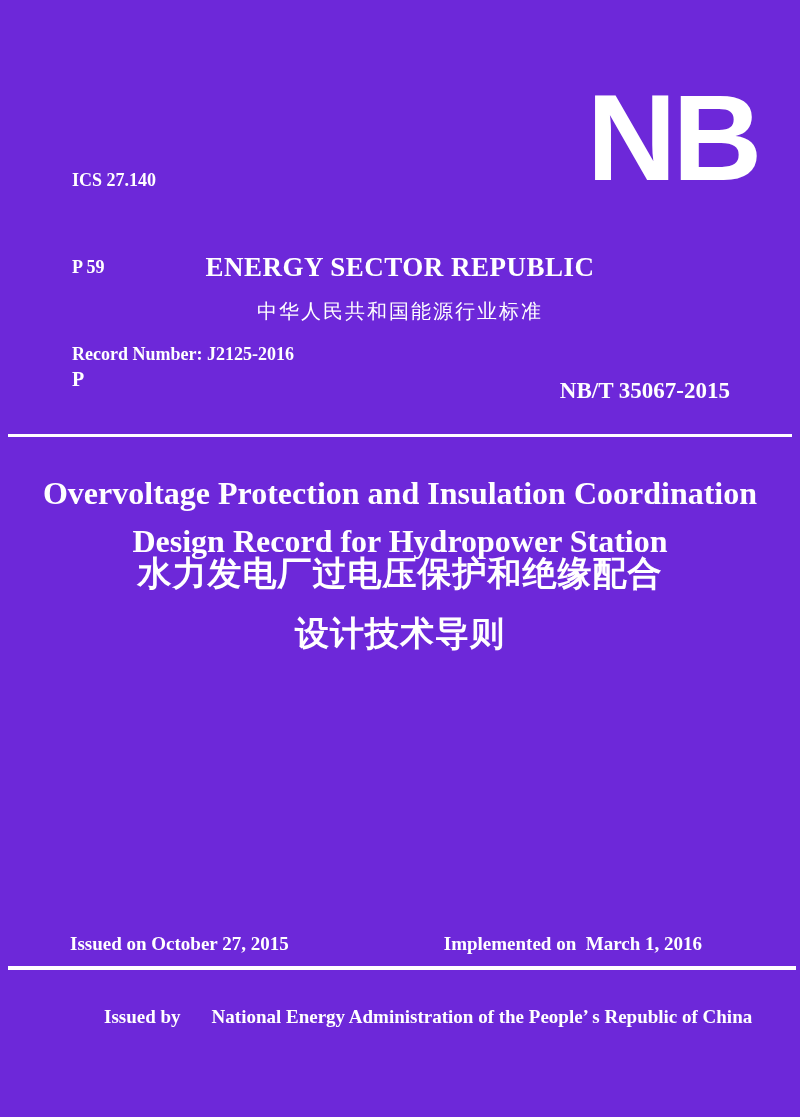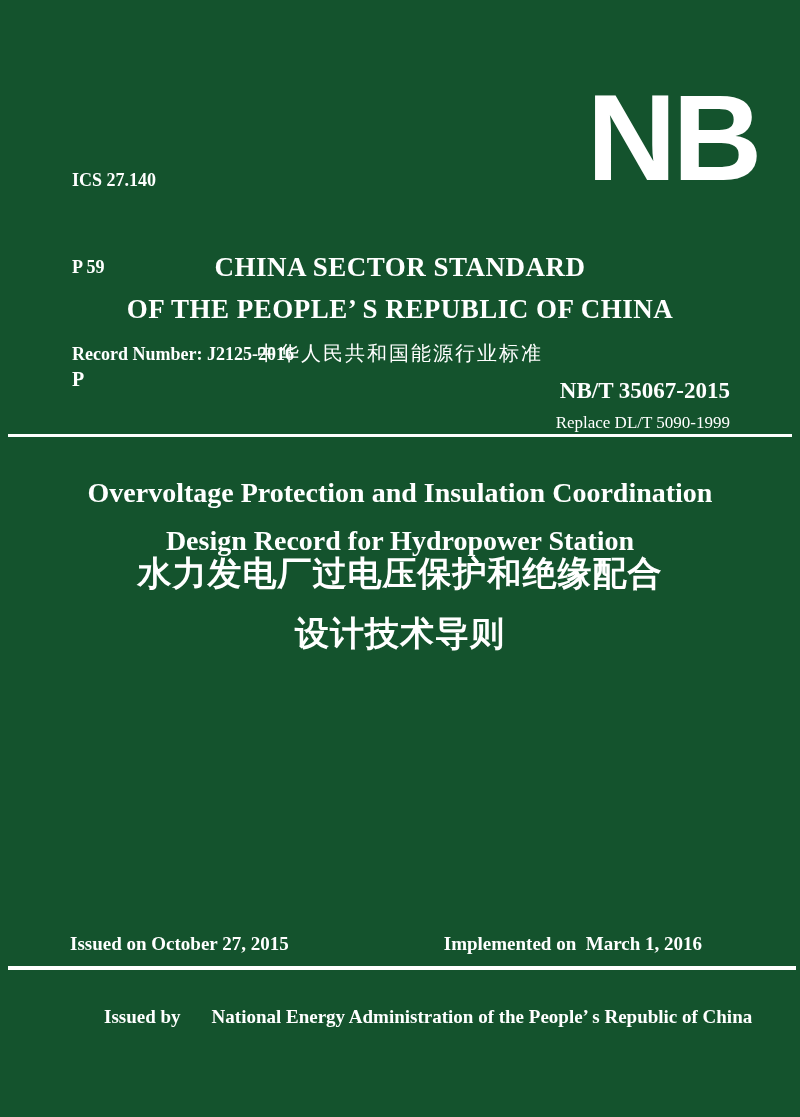--- a/index.html
+++ b/index.html
@@ -4,21 +4,21 @@
 <style>
   html, body {
     margin: 0;
     padding: 0;
     background: #0d3a84;
   }
   .page {
     position: relative;
     width: 800px;
     height: 1117px;
-    background: #14532d;
+    background: #6d28d9;
     color: #ffffff;
     font-family: "Liberation Serif", "DejaVu Serif", serif;
     overflow: hidden;
   }
 
   
   .class-block {
     position: absolute;
     left: 72px;
     top: 108px;
@@ -111,21 +111,21 @@
   
   .title-block {
     position: absolute;
     top: 478px;
     left: 0;
     width: 100%;
     text-align: center;
   }
   .title-block .t-en {
     font-weight: bold;
-    font-size: 28px;
+    font-size: 32px;
     line-height: 30px;
   }
   .title-block .t-en + .t-en {
     margin-top: 18px;
   }
   .title-block .t-zh {
     font-weight: bold;
     font-size: 34px;
     line-height: 36px;
     letter-spacing: 1px;
@@ -164,29 +164,27 @@
 
   <div class="class-block">
     <div>ICS 27.140</div>
     <div>P 59</div>
     <div>Record Number: J2125-2016</div>
   </div>
 
   <div class="logo">NB</div>
 
   <div class="std-heading">
-    <div class="en">CHINA SECTOR STANDARD</div>
-    <div class="en">OF THE PEOPLE’ S REPUBLIC OF CHINA</div>
+    <div class="en">ENERGY SECTOR REPUBLIC</div>
     <div class="zh">中华人民共和国能源行业标准</div>
   </div>
 
   <div class="designation-left">P</div>
   <div class="designation-right">
     <div class="number">NB/T 35067-2015</div>
-    <div class="replaces">Replace DL/T 5090-1999</div>
   </div>
 
   <div class="rule rule-top"></div>
 
   <div class="title-block">
     <div class="t-en">Overvoltage Protection and Insulation Coordination</div>
     <div class="t-en">Design Record for Hydropower Station</div>
     <div class="t-zh t-zh-1">水力发电厂过电压保护和绝缘配合</div>
     <div class="t-zh t-zh-2">设计技术导则</div>
   </div>

